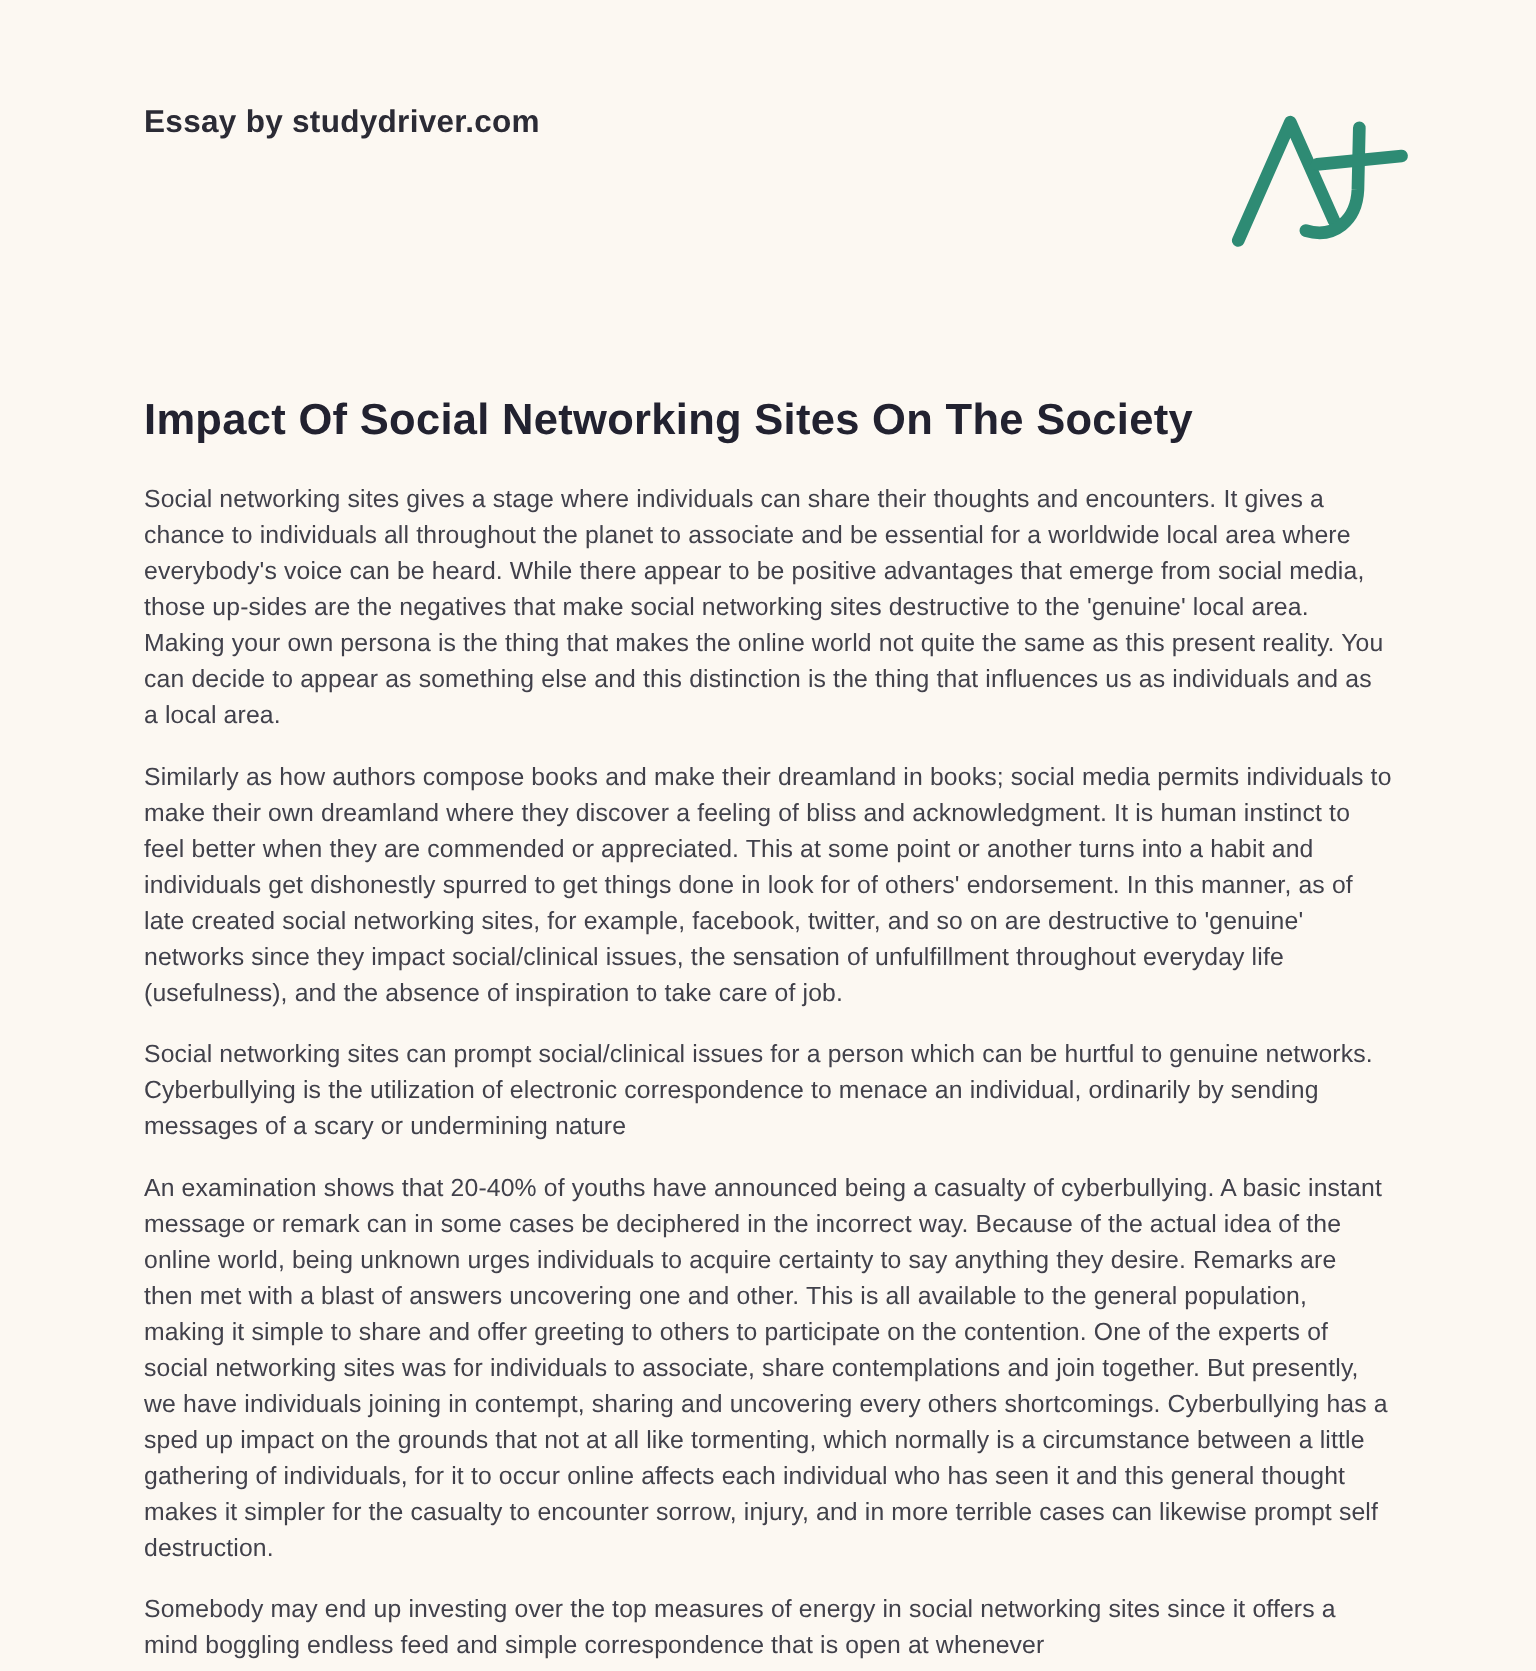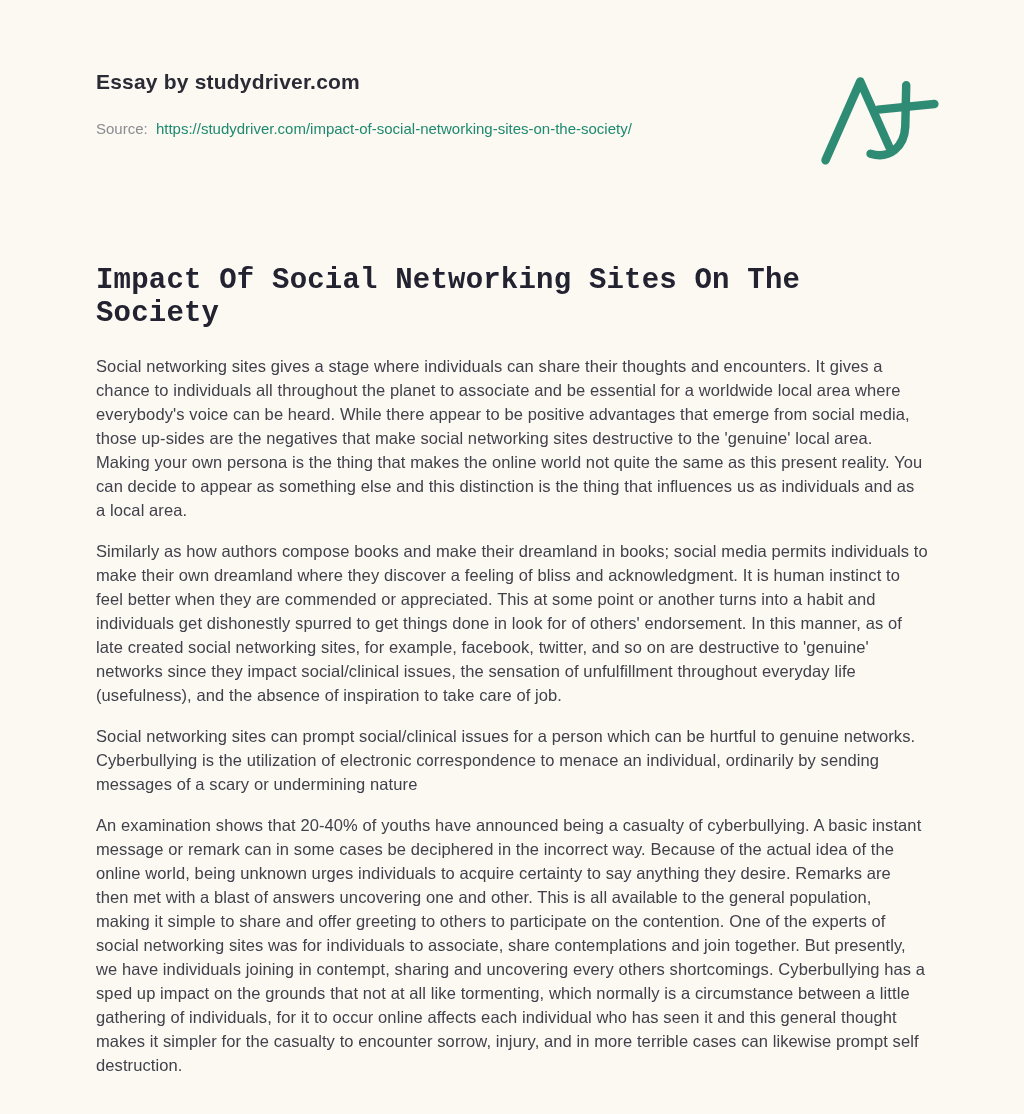--- a/index.html
+++ b/index.html
@@ -49,58 +49,54 @@
     margin-right: -12px;
     flex-shrink: 0;
   }
   .logo svg { width: 100%; height: 100%; }
   .title {
     margin-top: 98px;
     font-size: 29px;
     font-weight: 700;
     color: #222230;
     letter-spacing: 0.2px;
-    font-family: Liberation Mono, monospace;
   }
   .content {
     margin-top: 24px;
   }
   .para {
     font-size: 16.5px;
     line-height: 24px;
     color: #41414b;
     margin-bottom: 17px;
     letter-spacing: 0.1px;
   }
 </style>
 </head>
 <body>
 
 <div class="page">
 
   <header class="header">
     <div class="header-text">
       <div class="byline">Essay by studydriver.com</div>
-      <div class="source-line">
-        <span class="source-label">Source:</span>
-        <a class="source-url" href="#">https://studydriver.com/impact-of-social-networking-sites-on-the-society/</a>
-      </div>
     </div>
     <div class="logo">
       <svg viewBox="0 0 130 100" fill="none" xmlns="http://www.w3.org/2000/svg">
         <path d="M8 94 L45 10 L76 80" stroke="#2e8b74" stroke-width="9" stroke-linecap="round" stroke-linejoin="round" fill="none"></path>
         <path d="M94 14 L93 58 C92 80 76 93 56 87" stroke="#2e8b74" stroke-width="9" stroke-linecap="round" fill="none"></path>
         <path d="M64 40 L124 34" stroke="#2e8b74" stroke-width="9" stroke-linecap="round" fill="none"></path>
       </svg>
     </div>
   </header>
 
   <main>
     <h1 class="title">Impact Of Social Networking Sites On The Society</h1>
     <div class="content">
       <p class="para">Social networking sites gives a stage where individuals can share their thoughts and encounters. It gives a chance to individuals all throughout the planet to associate and be essential for a worldwide local area where everybody's voice can be heard. While there appear to be positive advantages that emerge from social media, those up-sides are the negatives that make social networking sites destructive to the 'genuine' local area. Making your own persona is the thing that makes the online world not quite the same as this present reality. You can decide to appear as something else and this distinction is the thing that influences us as individuals and as a local area.</p>
       <p class="para">Similarly as how authors compose books and make their dreamland in books; social media permits individuals to make their own dreamland where they discover a feeling of bliss and acknowledgment. It is human instinct to feel better when they are commended or appreciated. This at some point or another turns into a habit and individuals get dishonestly spurred to get things done in look for of others' endorsement. In this manner, as of late created social networking sites, for example, facebook, twitter, and so on are destructive to 'genuine' networks since they impact social/clinical issues, the sensation of unfulfillment throughout everyday life (usefulness), and the absence of inspiration to take care of job.</p>
       <p class="para">Social networking sites can prompt social/clinical issues for a person which can be hurtful to genuine networks. Cyberbullying is the utilization of electronic correspondence to menace an individual, ordinarily by sending messages of a scary or undermining nature</p>
       <p class="para">An examination shows that 20-40% of youths have announced being a casualty of cyberbullying. A basic instant message or remark can in some cases be deciphered in the incorrect way. Because of the actual idea of the online world, being unknown urges individuals to acquire certainty to say anything they desire. Remarks are then met with a blast of answers uncovering one and other. This is all available to the general population, making it simple to share and offer greeting to others to participate on the contention. One of the experts of social networking sites was for individuals to associate, share contemplations and join together. But presently, we have individuals joining in contempt, sharing and uncovering every others shortcomings. Cyberbullying has a sped up impact on the grounds that not at all like tormenting, which normally is a circumstance between a little gathering of individuals, for it to occur online affects each individual who has seen it and this general thought makes it simpler for the casualty to encounter sorrow, injury, and in more terrible cases can likewise prompt self destruction.</p>
+      <p class="para">Somebody may end up investing over the top measures of energy in social networking sites since it offers a mind boggling endless feed and simple correspondence that is open at whenever</p>
     </div>
   </main>
 
 </div>
 
 </body></html>

